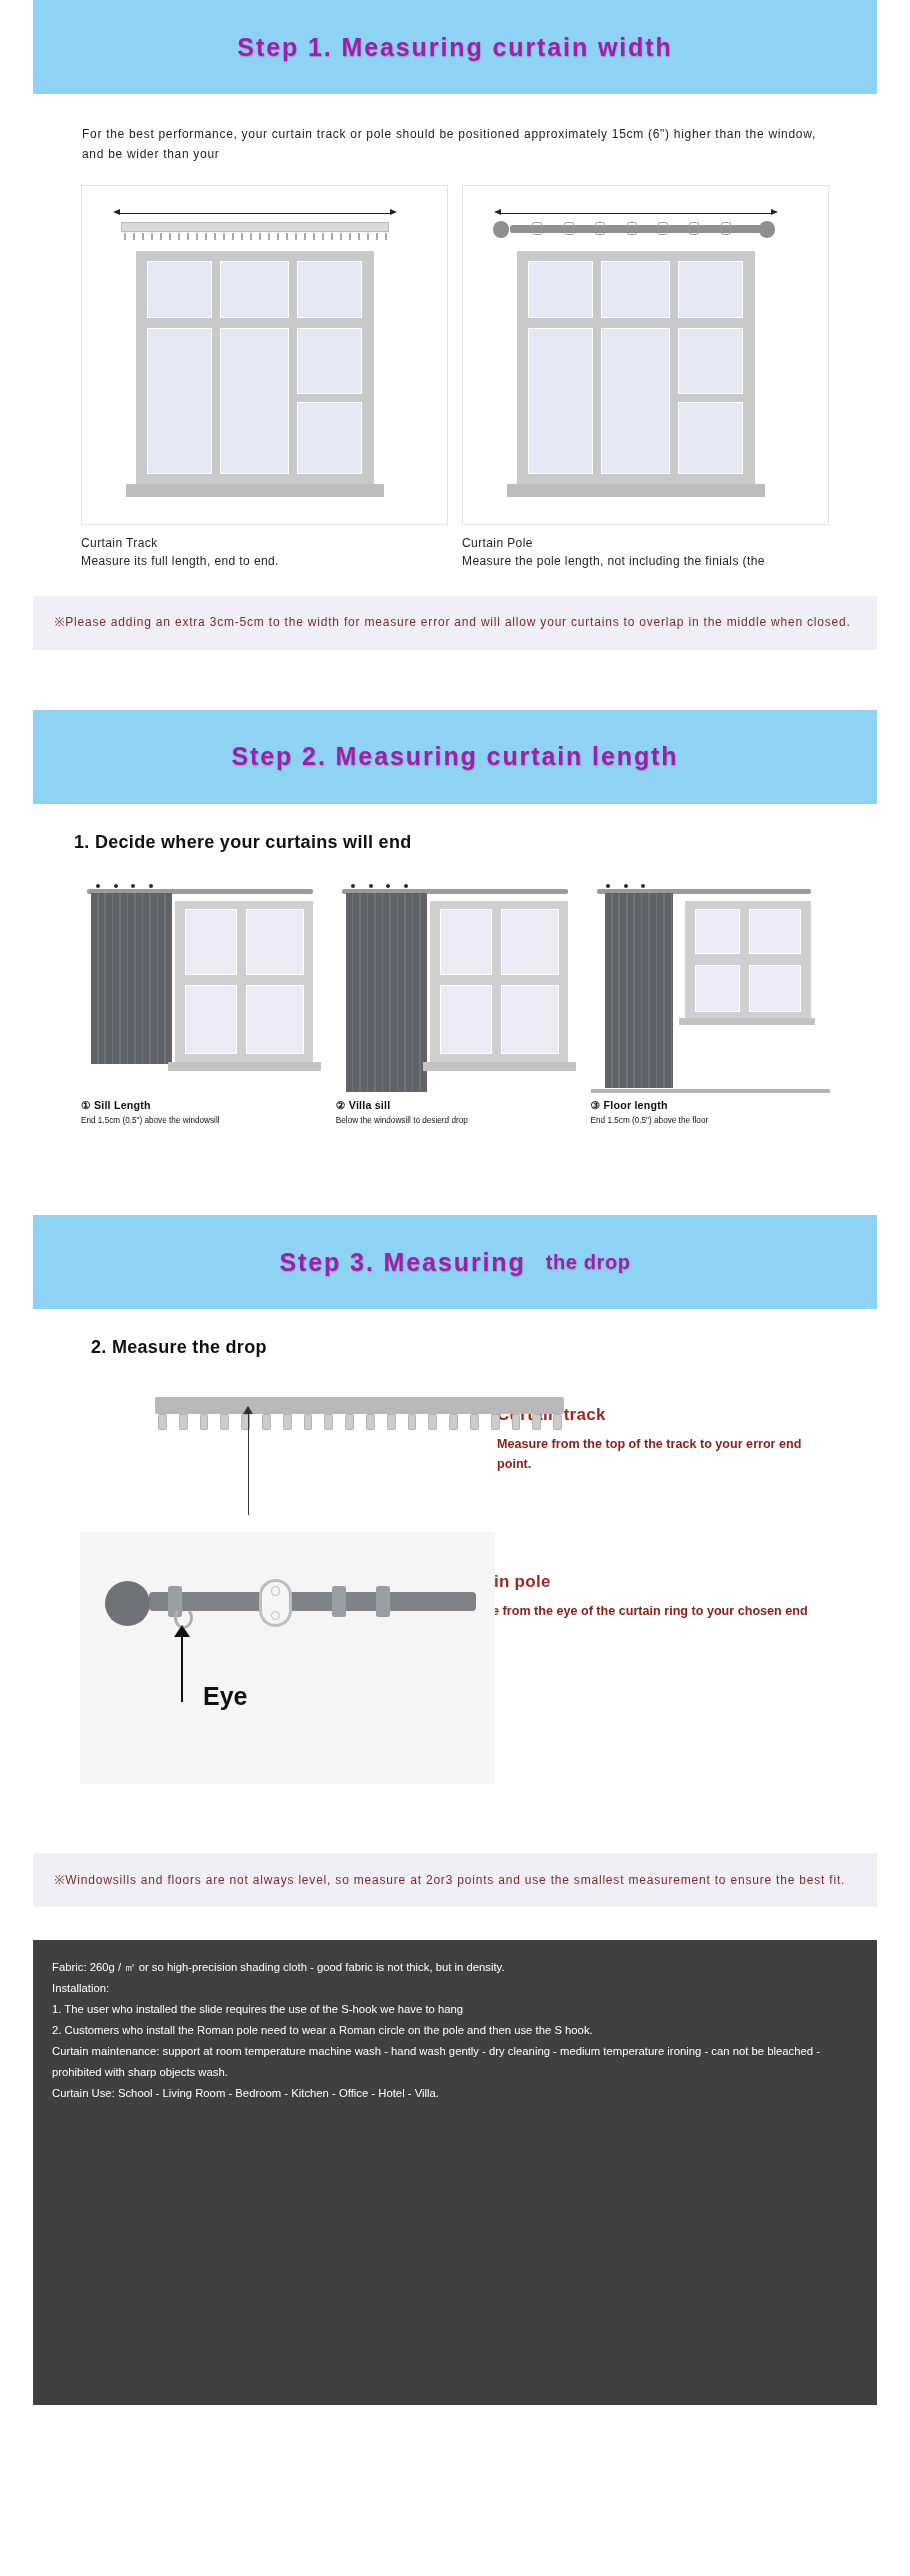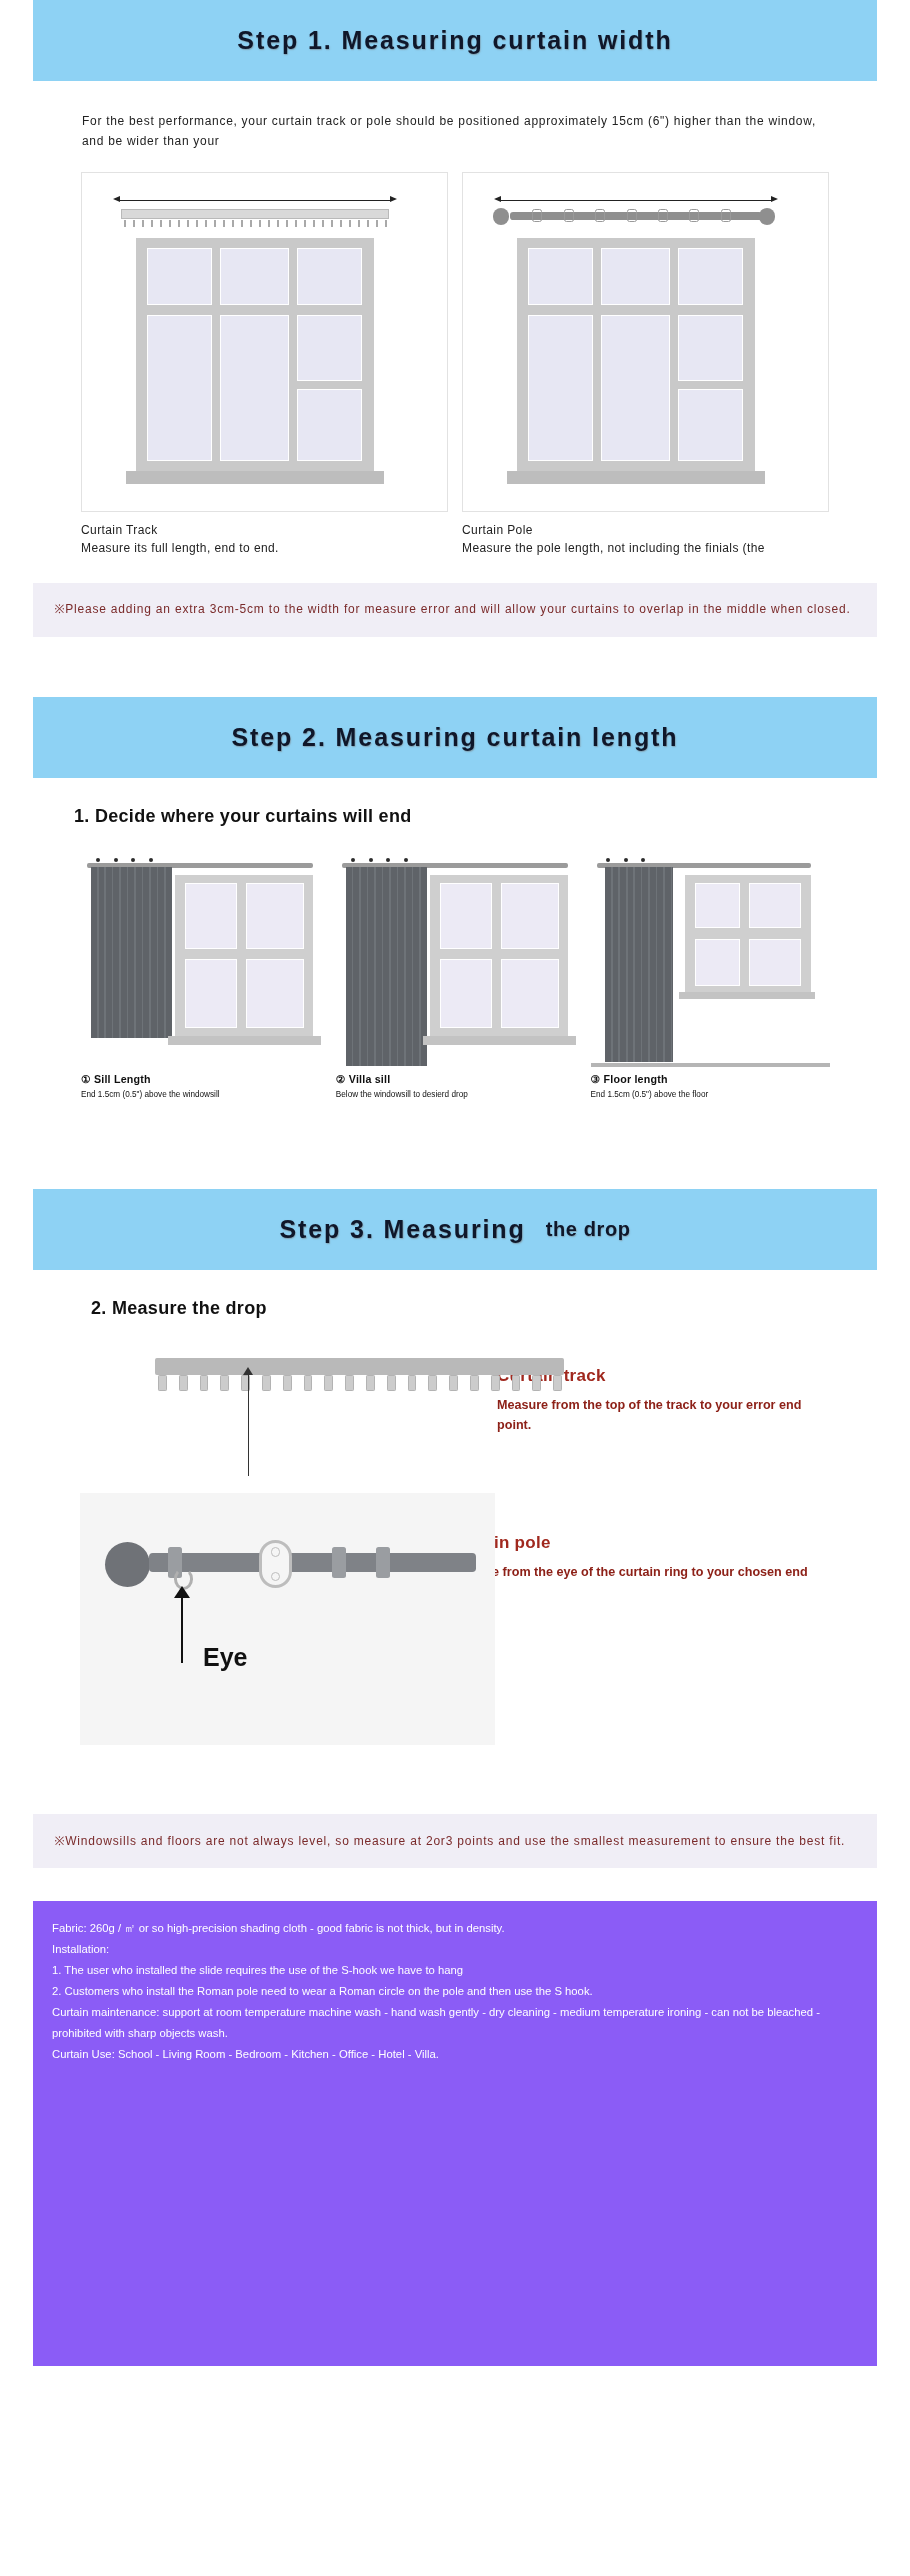--- a/index.html
+++ b/index.html
@@ -11,22 +11,22 @@
   .page {
     width: 910px;
     min-height: 2576px;
     background: #fff;
     position: relative;
     padding: 0;
   }
   
   .banner {
     background: #8ed2f4;
-    color: #0f172a;
-    height: 81px;
+    color: #a21caf;
+    height: 94px;
     display: flex;
     align-items: center;
     justify-content: center;
     letter-spacing: 1.9px;
     font-size: 25px;
     font-weight: bold;
     text-shadow: 0.6px 0.6px 1.3px rgba(120,120,120,0.55);
     margin: 0 33px;
   }
   .banner.step3 span.small { font-size: 20px; letter-spacing: 0.6px; }
@@ -201,21 +201,21 @@
              border: 3.1px solid #b0b0b0; border-radius: 50%; border-top-color: transparent;}
   .eye-label { position: absolute; left: 123px; top: 150px; font-size: 25px; font-weight: bold; color: #111;}
   .eye-arrow { position: absolute; left: 101px; top: 101px; width: 1.9px; height: 69px; background: #111;}
   .eye-arrow-head { position: absolute; left: 94px; top: 93px; width: 0; height: 0;
      border-left: 8.2px solid transparent; border-right: 8.2px solid transparent;
      border-bottom: 12.6px solid #111;}
 
   
   .footer {
     margin: 33px 33px 0 33px;
-    background: #8b5cf6;
+    background: #404040;
     color: #ffffff;
     padding: 16.4px 19px 25px 19px;
     font-size: 11.3px;
     line-height: 21px;
     min-height: 465px;
   }
   .footer p { margin: 0; }
 </style>
 </head>
 <body>

